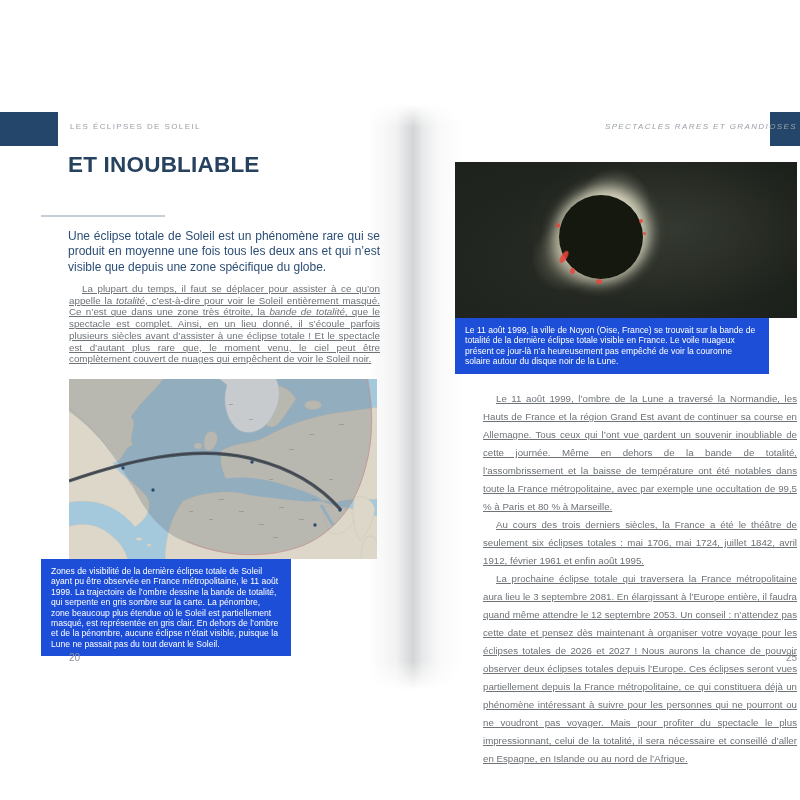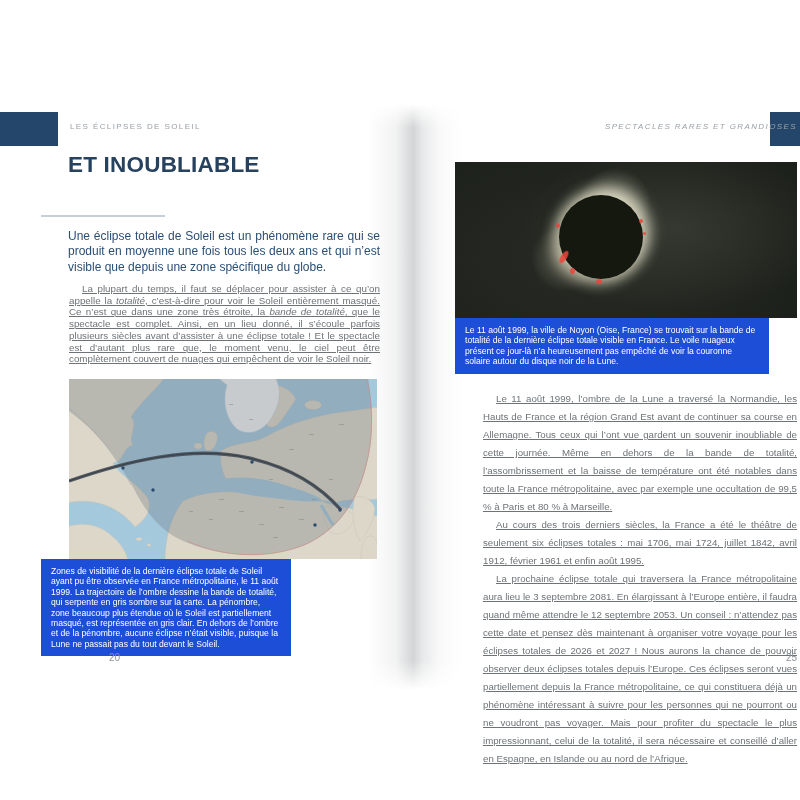--- a/index.html
+++ b/index.html
@@ -36,21 +36,21 @@
   .body-left{
     left:41px;top:283px;width:311px;font-size:9.8px;line-height:11.7px;
   }
   .body-left p, .body-right p{margin:0;text-indent:13px;}
   .caption-box{
     background:#1d4ed8;color:#ffffff;font-size:8.6px;line-height:10.4px;
     padding:7px 10px;box-sizing:border-box;
   }
   .caption-left{left:41px;top:559px;width:250px;}
   .page-num{font-size:10px;color:#8d9298;top:652px;}
-  .pn-left{left:41px;margin-left:40px;}
+  .pn-left{left:41px;}
   .pn-right{left:455px;width:314px;text-align:right;}
   
   .map{left:41px;top:379px;width:308px;height:180px;overflow:hidden;}
   .map svg{display:block;}
   
   .photo{
     left:455px;top:162px;width:314px;height:156px;overflow:hidden;
     background:
       radial-gradient(circle 60px at 160px 42px, rgba(250,245,215,0.40), rgba(250,245,215,0) 60%),
       radial-gradient(circle 52px at 110px 96px, rgba(240,233,203,0.32), rgba(240,233,203,0) 65%),

